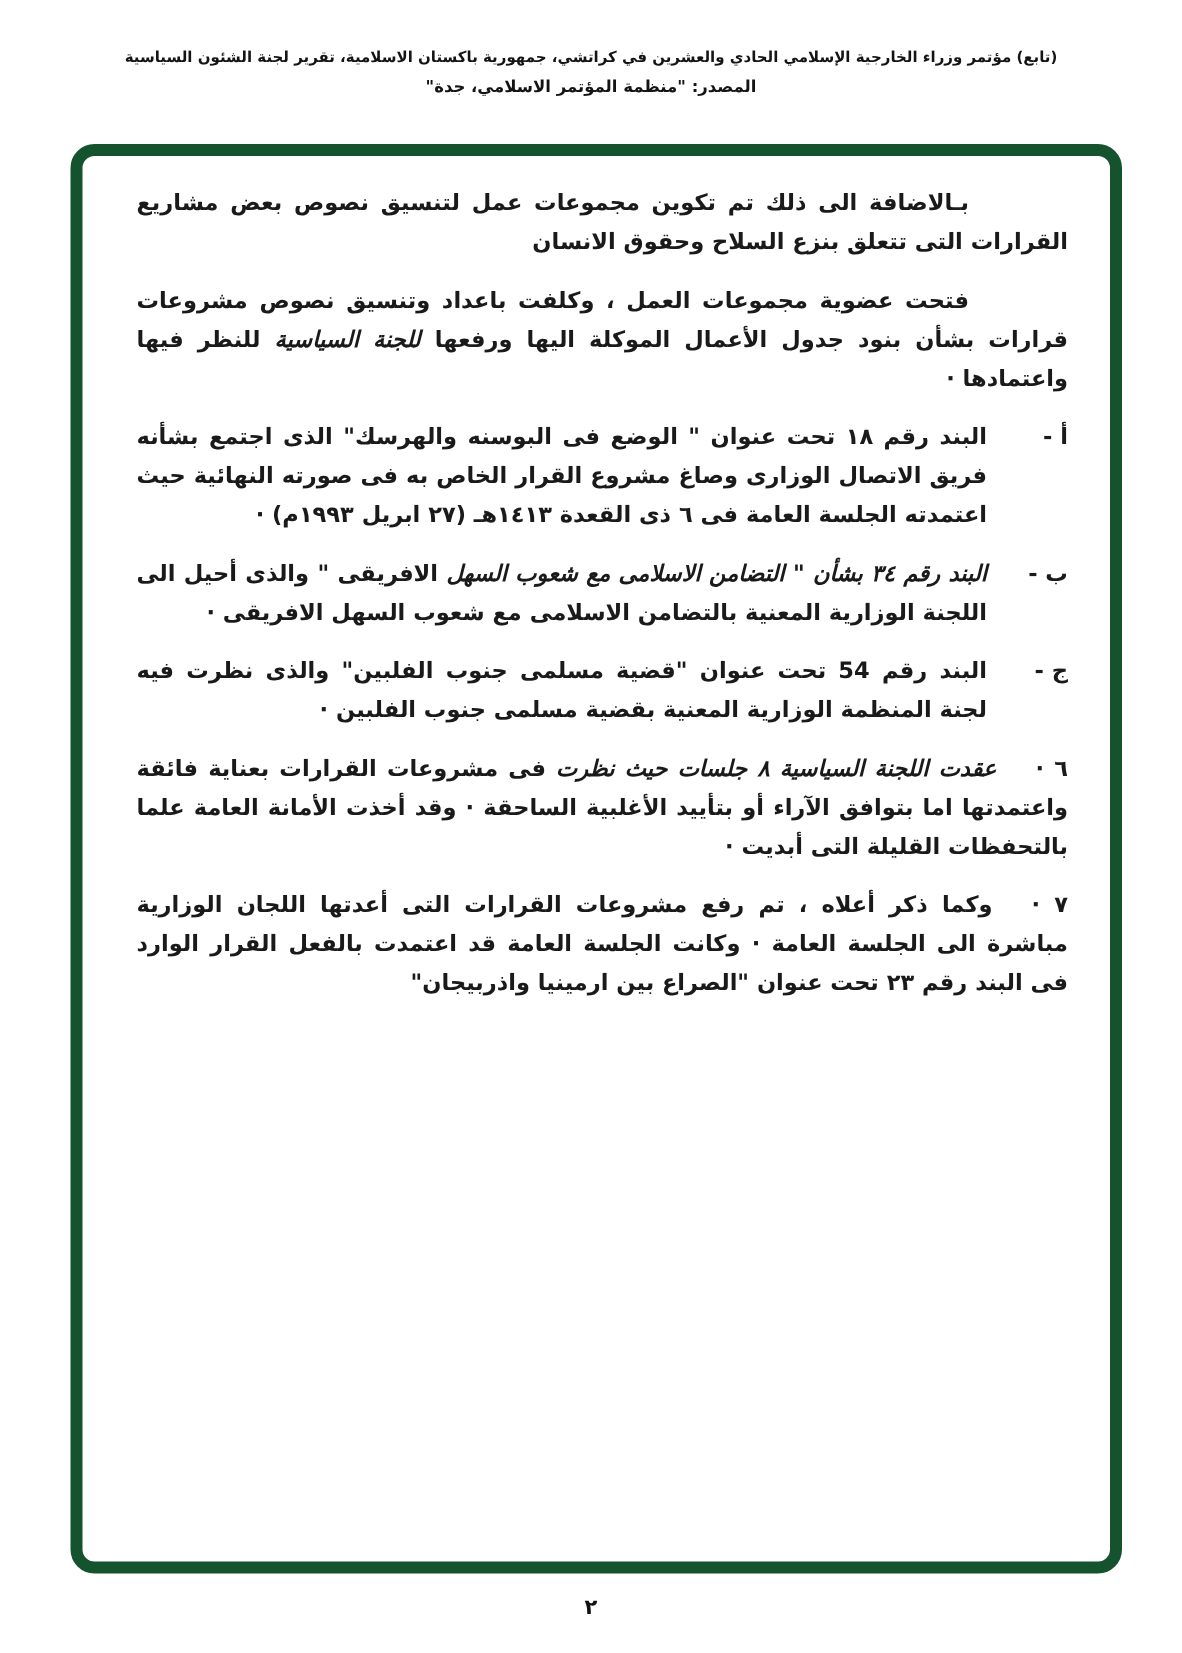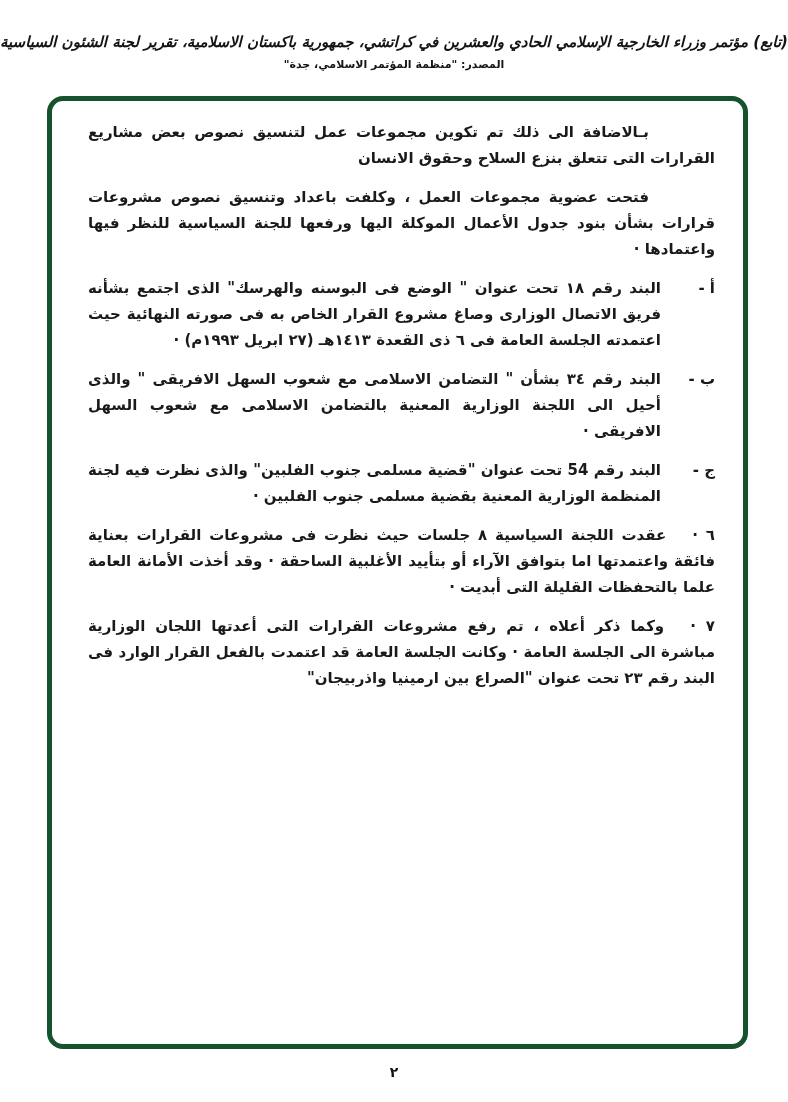--- a/index.html
+++ b/index.html
@@ -8,27 +8,27 @@
     background:#ffffff;
     font-family:"DejaVu Sans", sans-serif;
     overflow:hidden;
   }
   .page { position:relative; width:788px; height:1102px; background:#fff; }
 
   .header {
     position:absolute; top:33px; left:0; right:0;
     text-align:center; direction:rtl; color:#141414;
   }
-  .header-line1 { font-size:15px; font-weight:700; letter-spacing:0;font-style:italic; }
+  .header-line1 { font-size:10px; font-weight:700; letter-spacing:0; }
   .header-line2 { font-size:11px; font-weight:700; margin-top:7px; }
 
   .content-frame {
     position:absolute; left:47px; top:96px;
     width:701px; height:953px;
-    border:5px solid #14532d;
+    border:8px solid #14532d;
     border-radius:16px;
     padding:18px 28px 0 36px;
     background:#fff;
   }
 
   .doc {
     direction:rtl;
     text-align:justify;
     -moz-text-align-last:right;
     text-align-last:right;
@@ -36,21 +36,21 @@
     line-height:26px;
     font-weight:700;
     color:#1a1a1a;
   }
   .para { margin-bottom:13px; }
   .para.indent { text-indent:66px; }
   .para .num { padding-left:26px; white-space:nowrap; }
   .para.lettered { display:flex; }
   .para.lettered .marker { flex:0 0 54px; white-space:nowrap; }
   .para.lettered .ltext { flex:1; text-align:justify; }
-  .it { }
+  .it { font-style:italic; }
 
   .page-number {
     position:absolute; bottom:22px; left:0; right:0;
     text-align:center; font-size:14px; font-weight:700; color:#111;
   }
 </style>
 </head>
 <body>
 
 <div class="page">

